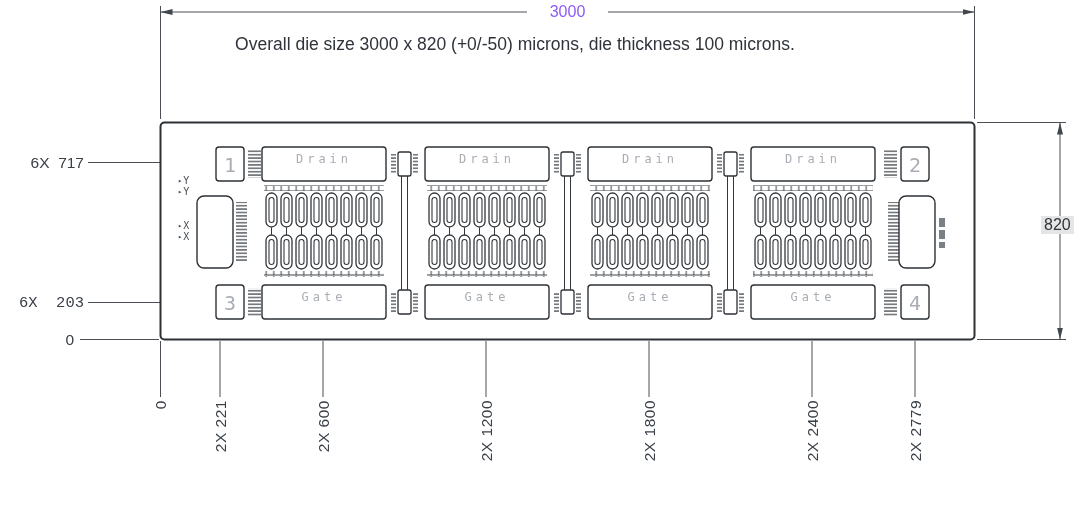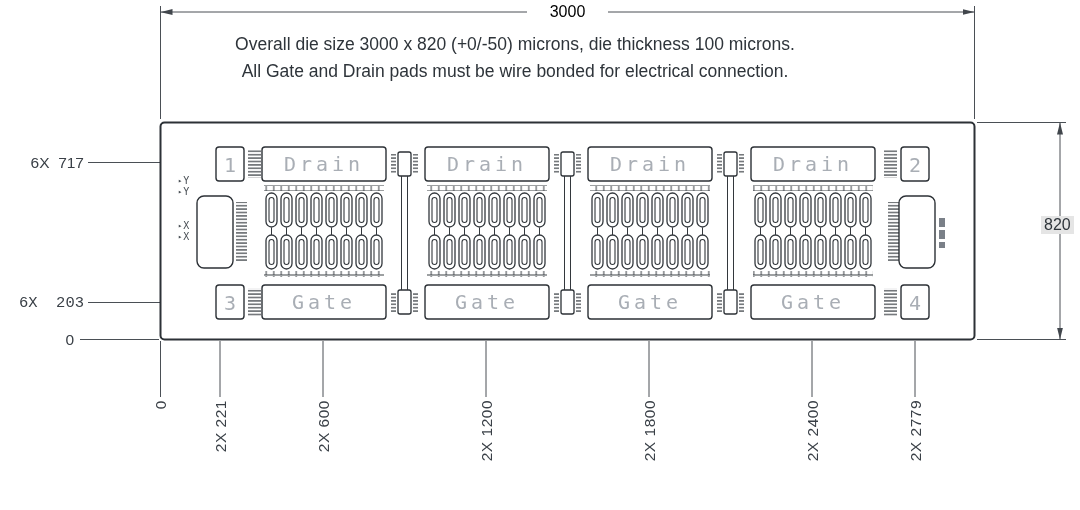--- a/index.html
+++ b/index.html
@@ -1,29 +1,29 @@
 <!DOCTYPE html>
 <html><head>
 <meta charset="utf-8">
 <style>
   html,body{margin:0;padding:0;background:#fff;}
   .canvas{position:relative;width:1080px;height:510px;background:#fff;overflow:hidden;
           font-family:"Liberation Sans",sans-serif;}
   .canvas svg{position:absolute;left:0;top:0;}
   .lbl{position:absolute;color:#3a4047;}
   .dim{font-size:15.5px;white-space:pre;}
-  .dim-top{left:527px;top:3px;width:81px;text-align:center;background:#fff;font-size:16px;color:#000000;}
+  .dim-top{left:527px;top:3px;width:81px;text-align:center;background:#fff;font-size:16px;color:#8b5cf6;}
   .dim-right{left:1041px;top:216px;background:#e5e5e5;padding:0 3px;font-size:16px;color:#2f353b;}
   .dim-left{left:0;width:84px;text-align:right;}
   .note-l{left:160px;width:710px;text-align:center;font-size:17.5px;color:#2e343a;}
   .vlab{position:absolute;width:100px;top:500px;text-align:right;font-size:15.5px;color:#3a4047;
         transform-origin:0 0;transform:rotate(-90deg);white-space:pre;letter-spacing:.5px;}
   .padtxt{position:absolute;font-family:"DejaVu Sans Mono",monospace;color:#a9aeb5;}
   .num{width:28px;text-align:center;font-size:20px;}
-  .pname{width:124px;text-align:center;font-size:20px;letter-spacing:4px;}
+  .pname{width:124px;text-align:center;font-size:12px;letter-spacing:4px;}
   .axm{position:absolute;left:178px;font-family:"DejaVu Sans Mono",monospace;font-size:10px;color:#4a5056;}
   .arr::before{content:"\25B8";font-size:7px;vertical-align:1px;margin-right:1px;color:#4a5056;}
 </style>
 </head>
 <body>
 
 <div class="canvas">
 
   <svg width="1080" height="510" viewBox="0 0 1080 510">
     <defs>
@@ -171,21 +171,20 @@
     </g>
 
     <g fill="#7a8088">
       <rect x="939" y="218" width="6" height="9"></rect>
       <rect x="939" y="230" width="6" height="9"></rect>
       <rect x="939" y="242" width="6" height="6"></rect>
     </g>
   </svg>
 
   <div class="lbl note-l" style="top:34px;">Overall die size 3000 x 820 (+0/-50) microns, die thickness 100 microns.</div>
-  <div class="lbl note-l" style="top:61px;">All Gate and Drain pads must be wire bonded for electrical connection.</div>
 
   <div class="lbl dim dim-top">3000</div>
   <div class="lbl dim dim-right">820</div>
 
   <div class="lbl dim dim-left" style="top:154px;">6X  717</div>
   <div class="lbl dim dim-left" style="top:294px;font-family:Liberation Mono, monospace;">6X  203</div>
   <div class="lbl dim dim-left" style="top:331px;width:74px;">0</div>
 
   <div class="vlab" style="left:152px;">0</div>
   <div class="vlab" style="left:212px;">2X 221</div>

